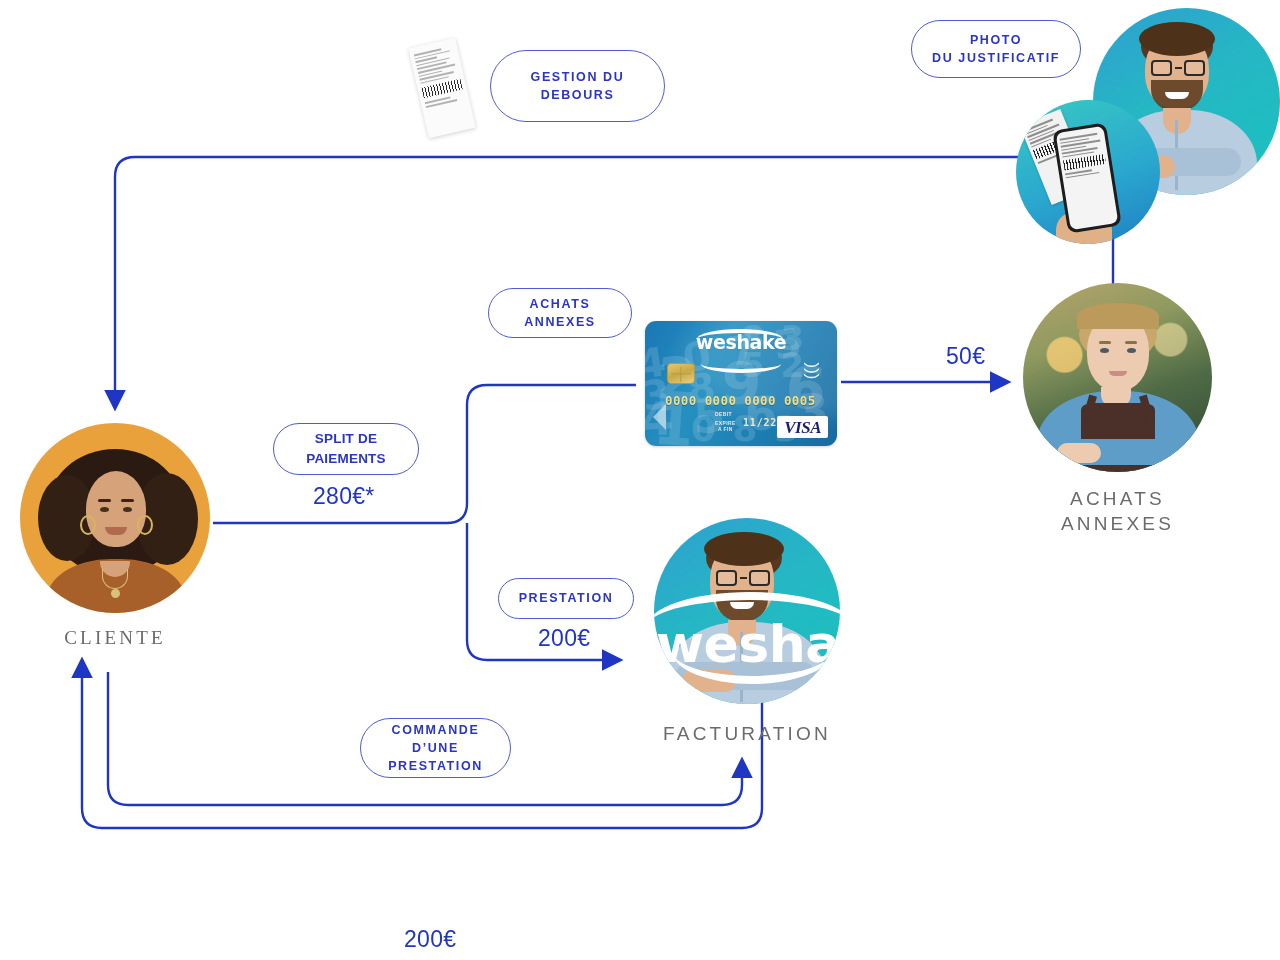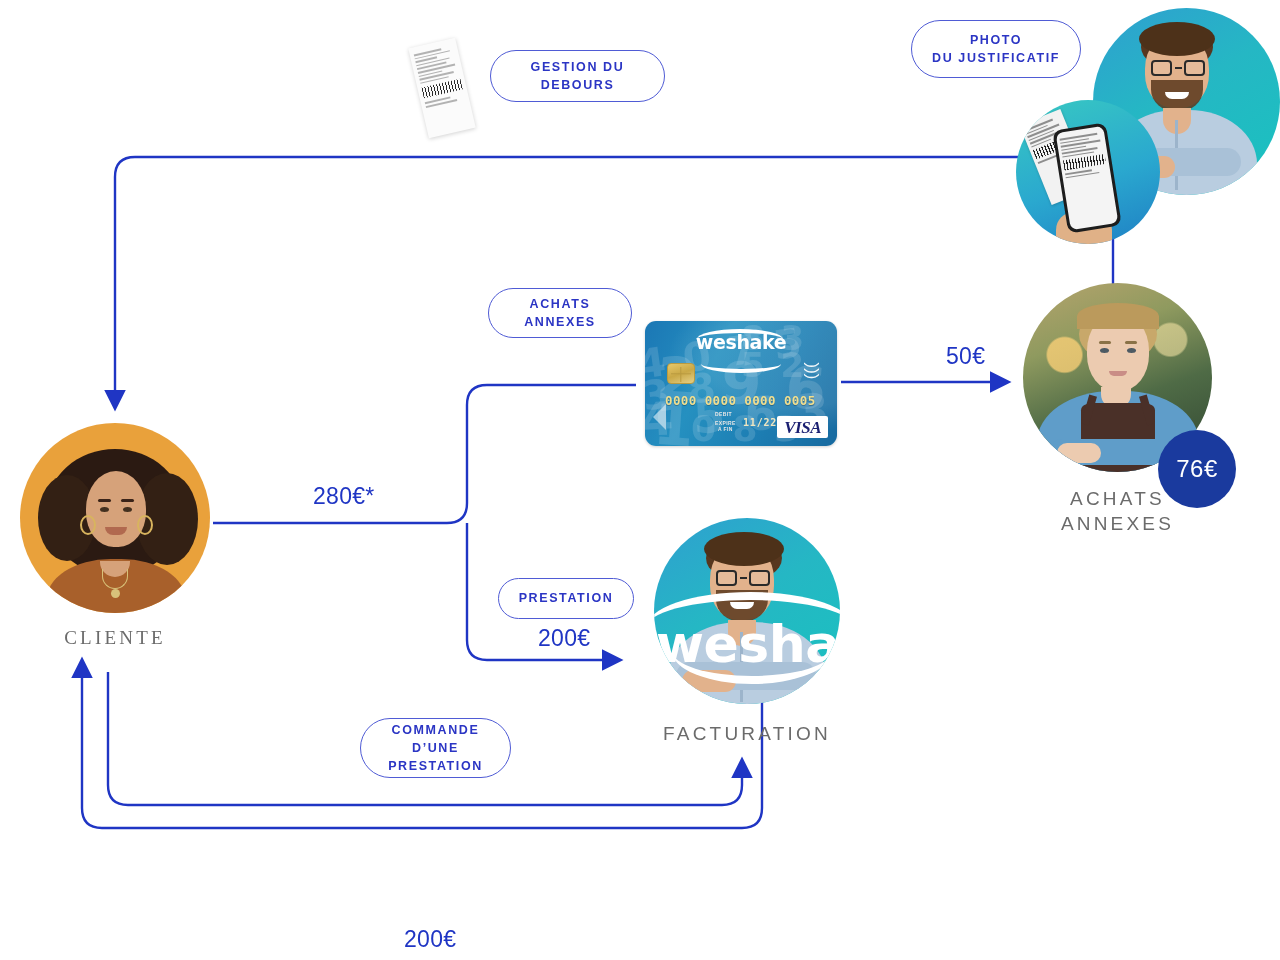--- a/index.html
+++ b/index.html
@@ -319,29 +319,31 @@
     <div class="rline" style="width:75%"></div>
     <div class="rline" style="width:95%"></div>
     <div class="rline" style="width:60%"></div>
     <div class="rline" style="width:88%"></div>
     <div class="rline" style="width:72%"></div>
     <div class="rbar"></div>
     <div class="rline" style="width:65%"></div>
     <div class="rline" style="width:80%"></div>
   </div>
 
-  <div class="pill" style="left:490px; top:50px; width:175px; height:52px;">GESTION DU
+  <div class="pill" style="left:490px; top:50px; width:175px; height:72px;">GESTION DU
 DEBOURS</div>
 
   <div class="pill" style="left:911px; top:20px; width:170px; height:58px;">PHOTO
 DU JUSTIFICATIF</div>
 
   <div class="pill" style="left:488px; top:288px; width:144px; height:50px;">ACHATS
 ANNEXES</div>
 
+  <div class="pill tight" style="left:273px; top:423px; width:146px; height:52px;">SPLIT DE
+PAIEMENTS</div>
 
   <div class="pill" style="left:498px; top:578px; width:136px; height:41px;">PRESTATION</div>
 
   <div class="pill" style="left:360px; top:718px; width:151px; height:60px;">COMMANDE
 D’UNE
 PRESTATION</div>
 
 
   <div class="amount" style="left:313px; top:483px;">280€*</div>
 
@@ -444,21 +446,20 @@
       <div class="abs" style="left:78px; top:104px; width:30px; height:22px; background:#eccbb0; border-radius:0 0 22px 22px;"></div>
 
       <div class="apron" style="left:58px; top:120px; width:74px; height:72px;"></div>
       <div class="abs" style="left:62px; top:112px; width:8px; height:30px; background:#4a3028; transform:rotate(16deg);"></div>
       <div class="abs" style="left:120px; top:112px; width:8px; height:30px; background:#4a3028; transform:rotate(-16deg);"></div>
 
       <div class="arm" style="left:26px; top:156px; width:138px; height:26px; background:#5f9dc9;"></div>
       <div class="arm" style="left:34px; top:160px; width:44px; height:20px; background:#eccbb0;"></div>
     </div>
   </div>
-  <div class="badge76" style="left:1158px; top:430px;">76€</div>
   <div class="caption" style="left:1015px; top:487px; width:205px;">ACHATS
 ANNEXES</div>
 
   <div class="avatar teal-grad" style="left:654px; top:518px; width:186px; height:186px;">
     <div class="av-inner">
       <div class="hair" style="left:52px; top:16px; width:76px; height:48px; background:#57371f;"></div>
       <div class="head" style="left:56px; top:24px; width:64px; height:78px; background:#e2b28c; border-radius:48% 48% 44% 44%;"></div>
       <div class="hair" style="left:50px; top:14px; width:80px; height:34px; background:#4d3119;"></div>
       <div class="glasses" style="left:62px; top:52px; width:54px;">
         <div class="lens"></div>

